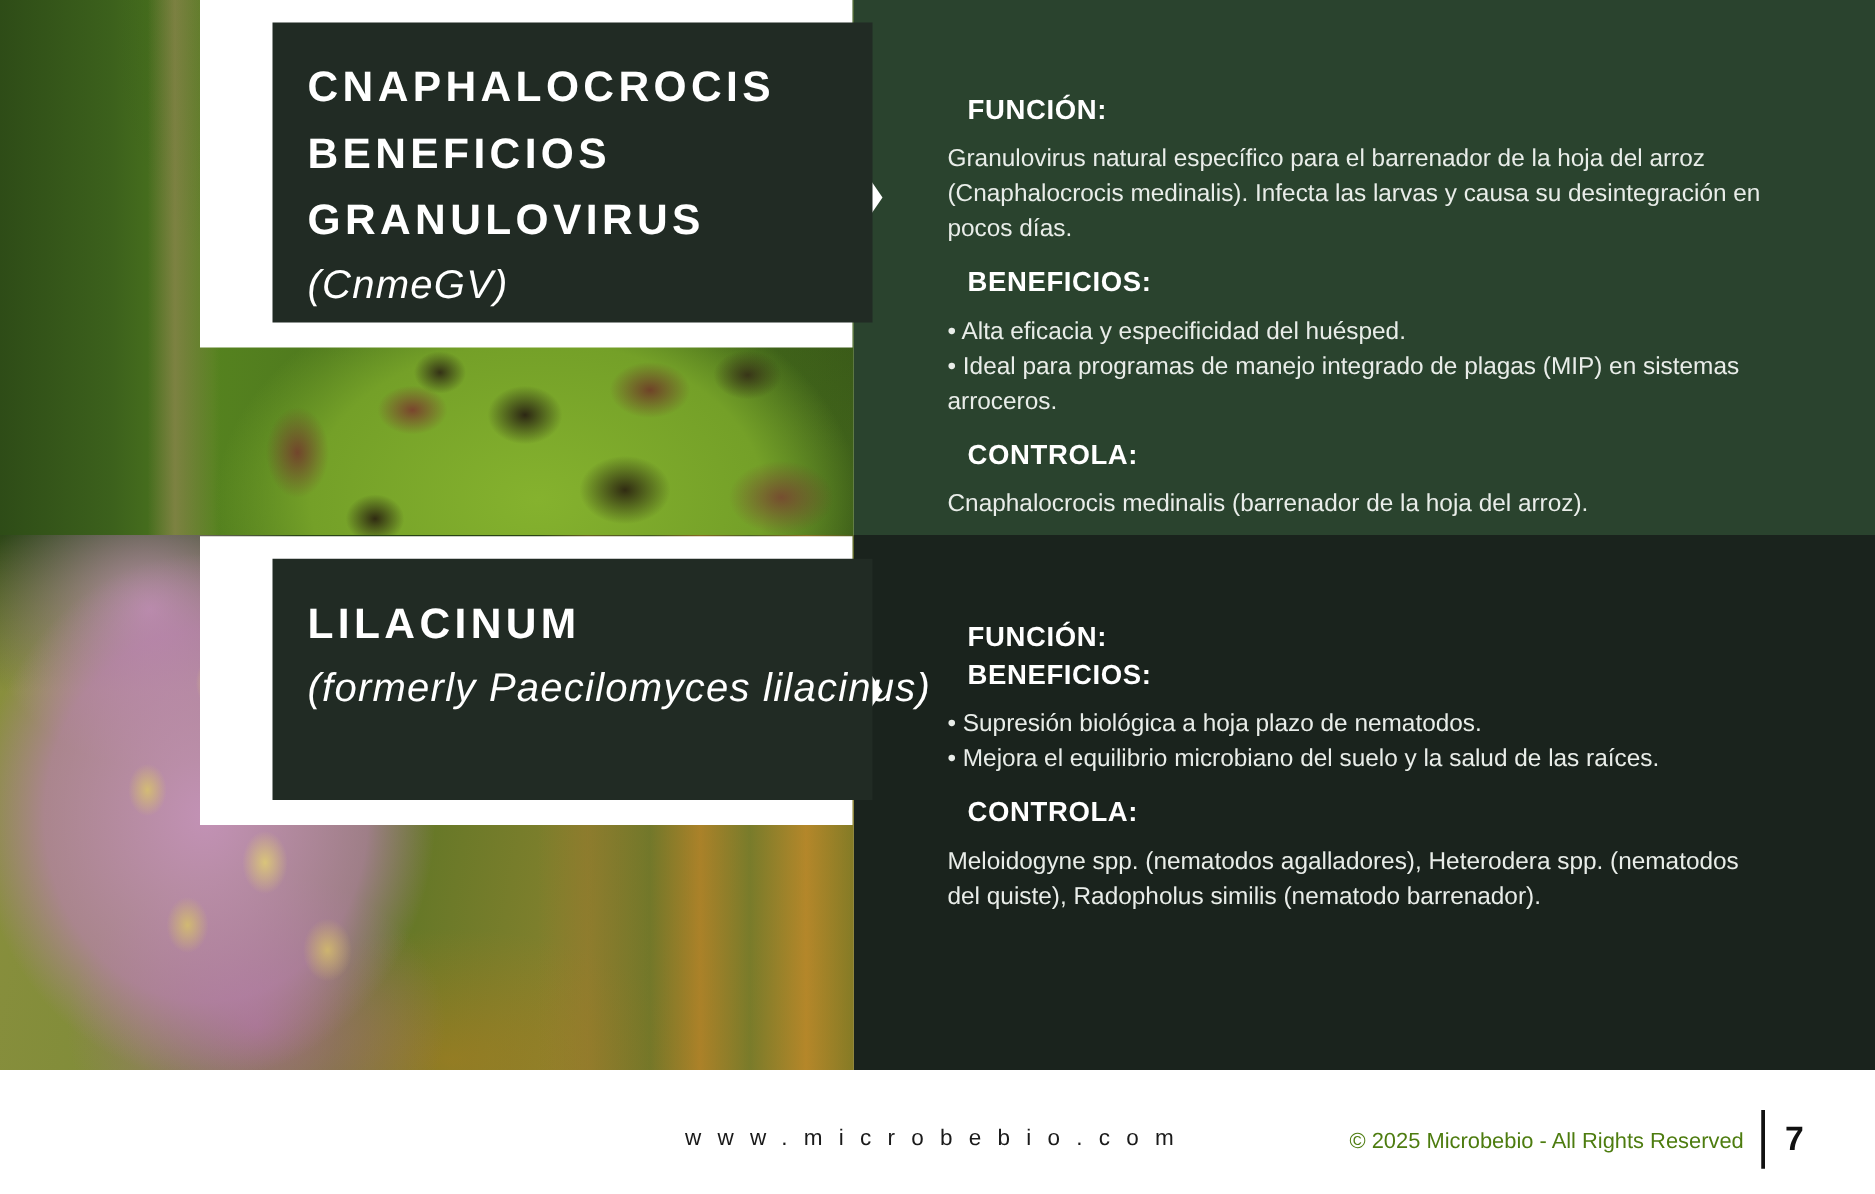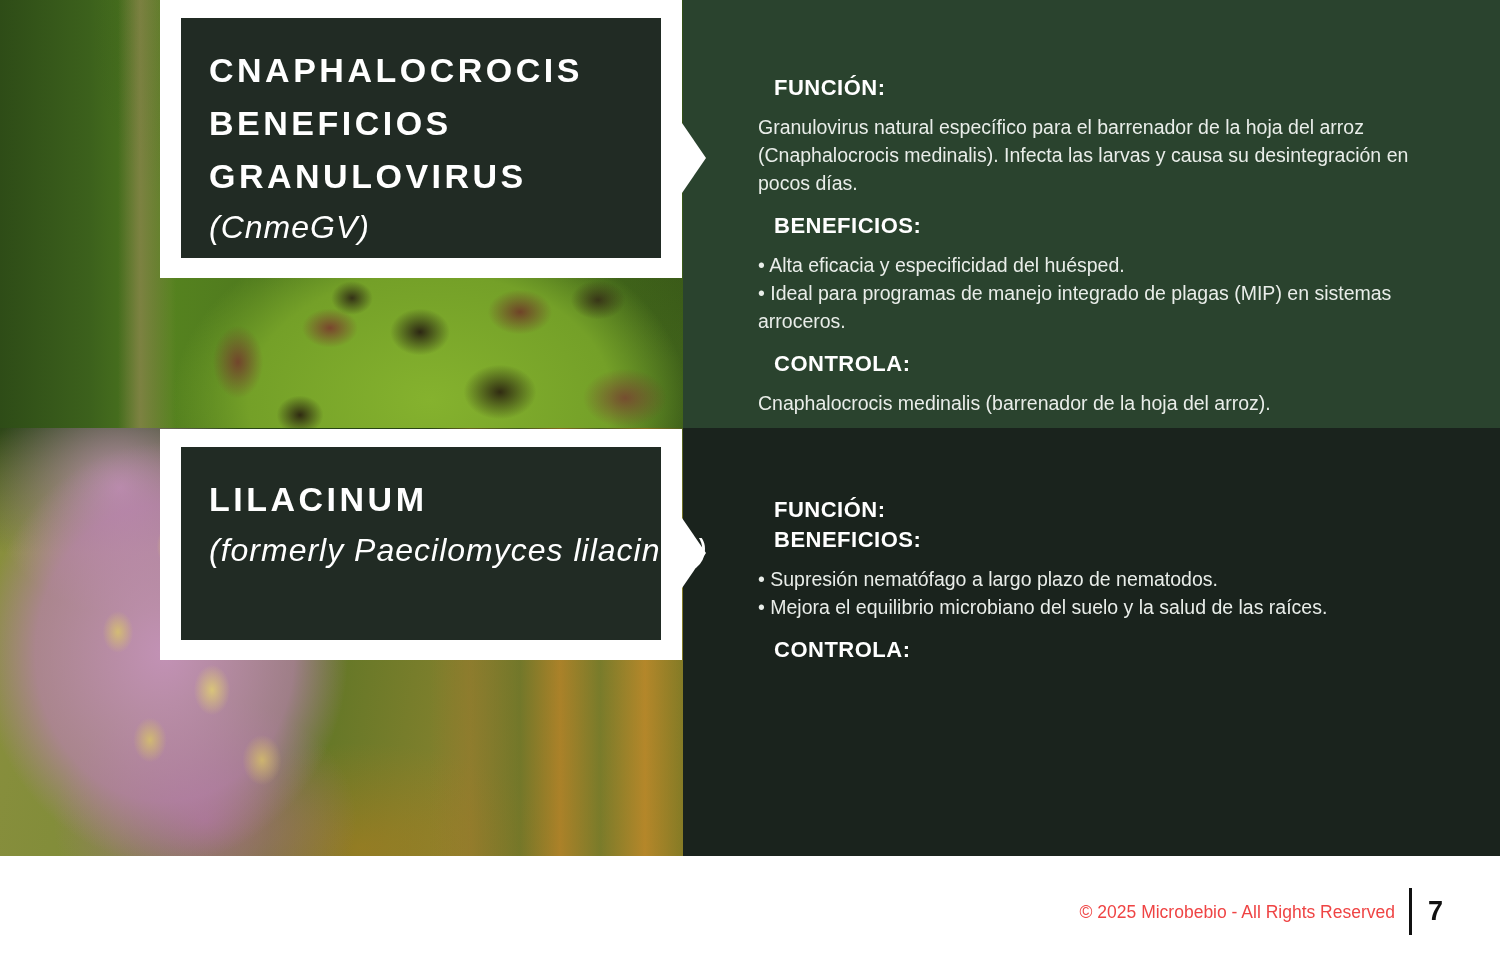--- a/index.html
+++ b/index.html
@@ -53,41 +53,41 @@
   .frame-top { left:160px; top:0; width:522px; height:278px; }
   .frame-bottom { left:160px; top:429px; width:522px; height:231px; }
   .chevron {
     position:absolute; left:682px; width:0; height:0;
     border-top:35px solid transparent; border-bottom:35px solid transparent;
     border-left:24px solid #ffffff;
   }
   .chevron-top { top:123px; }
   .chevron-bottom { top:518px; }
 
-  .titlebox { position:absolute; background:#212b24; color:#ffffff; box-sizing:border-box; padding:26px 20px 0 28px; }
+  .titlebox { position:absolute; background:#212b24; color:#ffffff; box-sizing:border-box; padding:26px 20px 0 28px;margin-left:37px; }
   .titlebox-top { left:181px; top:18px; width:480px; height:240px; }
   .titlebox-bottom { left:181px; top:447px; width:480px; height:193px; }
   .title-line { font-size:34px; font-weight:bold; letter-spacing:3.5px; line-height:53px; white-space:nowrap; }
   .subtitle { font-size:32px; font-style:italic; letter-spacing:1px; margin-top:6px; white-space:nowrap; }
 
   
   .content { position:absolute; width:662px; color:#e9ede9; }
   .content-top { left:758px; top:74px; }
   .content-bottom { left:758px; top:496px; }
   .block-heading { color:#ffffff; font-size:22px; font-weight:bold; letter-spacing:.5px; line-height:27px; margin:0 0 3px 16px; }
   .block-body { font-size:19.5px; line-height:28px; margin:12px 0 15px 0; }
   .block-body div { min-height:28px; }
 
   
   .footer { position:absolute; left:0; top:856px; width:1500px; height:99px; background:#ffffff; }
   .website {
     position:absolute; left:50%; top:44px; transform:translateX(-50%);
     font-size:18px; letter-spacing:13px; color:#1a1a1a; white-space:nowrap;
   }
-  .copyright { position:absolute; right:105px; top:46px; font-size:17.5px; color:#ef4444; white-space:nowrap; }
+  .copyright { position:absolute; right:105px; top:46px; font-size:17.5px; color:#4d7c0f; white-space:nowrap; }
   .page-divider { position:absolute; left:1409px; top:32px; width:3px; height:47px; background:#111111; }
   .page-number { position:absolute; left:1428px; top:40px; font-size:27px; font-weight:bold; color:#111111; }
 </style>
 </head>
 <body>
 
 <div class="page">
 
   <div class="panel panel-top"></div>
   <div class="panel panel-bottom"></div>
@@ -120,25 +120,27 @@
       <div>• Ideal para programas de manejo integrado de plagas (MIP) en sistemas arroceros.</div>
     </div>
     <div class="block-heading">CONTROLA:</div>
     <div class="block-body">Cnaphalocrocis medinalis (barrenador de la hoja del arroz).</div>
   </div>
 
   <div class="content content-bottom">
     <div class="block-heading">FUNCIÓN:</div>
     <div class="block-heading">BENEFICIOS:</div>
     <div class="block-body">
-      <div>• Supresión nematófago a largo plazo de nematodos.</div>
+      <div>• Supresión biológica a hoja plazo de nematodos.</div>
       <div>• Mejora el equilibrio microbiano del suelo y la salud de las raíces.</div>
     </div>
     <div class="block-heading">CONTROLA:</div>
+    <div class="block-body">Meloidogyne spp. (nematodos agalladores), Heterodera spp. (nematodos del quiste), Radopholus similis (nematodo barrenador).</div>
   </div>
 
   <div class="footer">
+    <div class="website">www.microbebio.com</div>
     <div class="copyright">© 2025 Microbebio - All Rights Reserved</div>
     <div class="page-divider"></div>
     <div class="page-number">7</div>
   </div>
 
 </div>
 
 </body></html>

